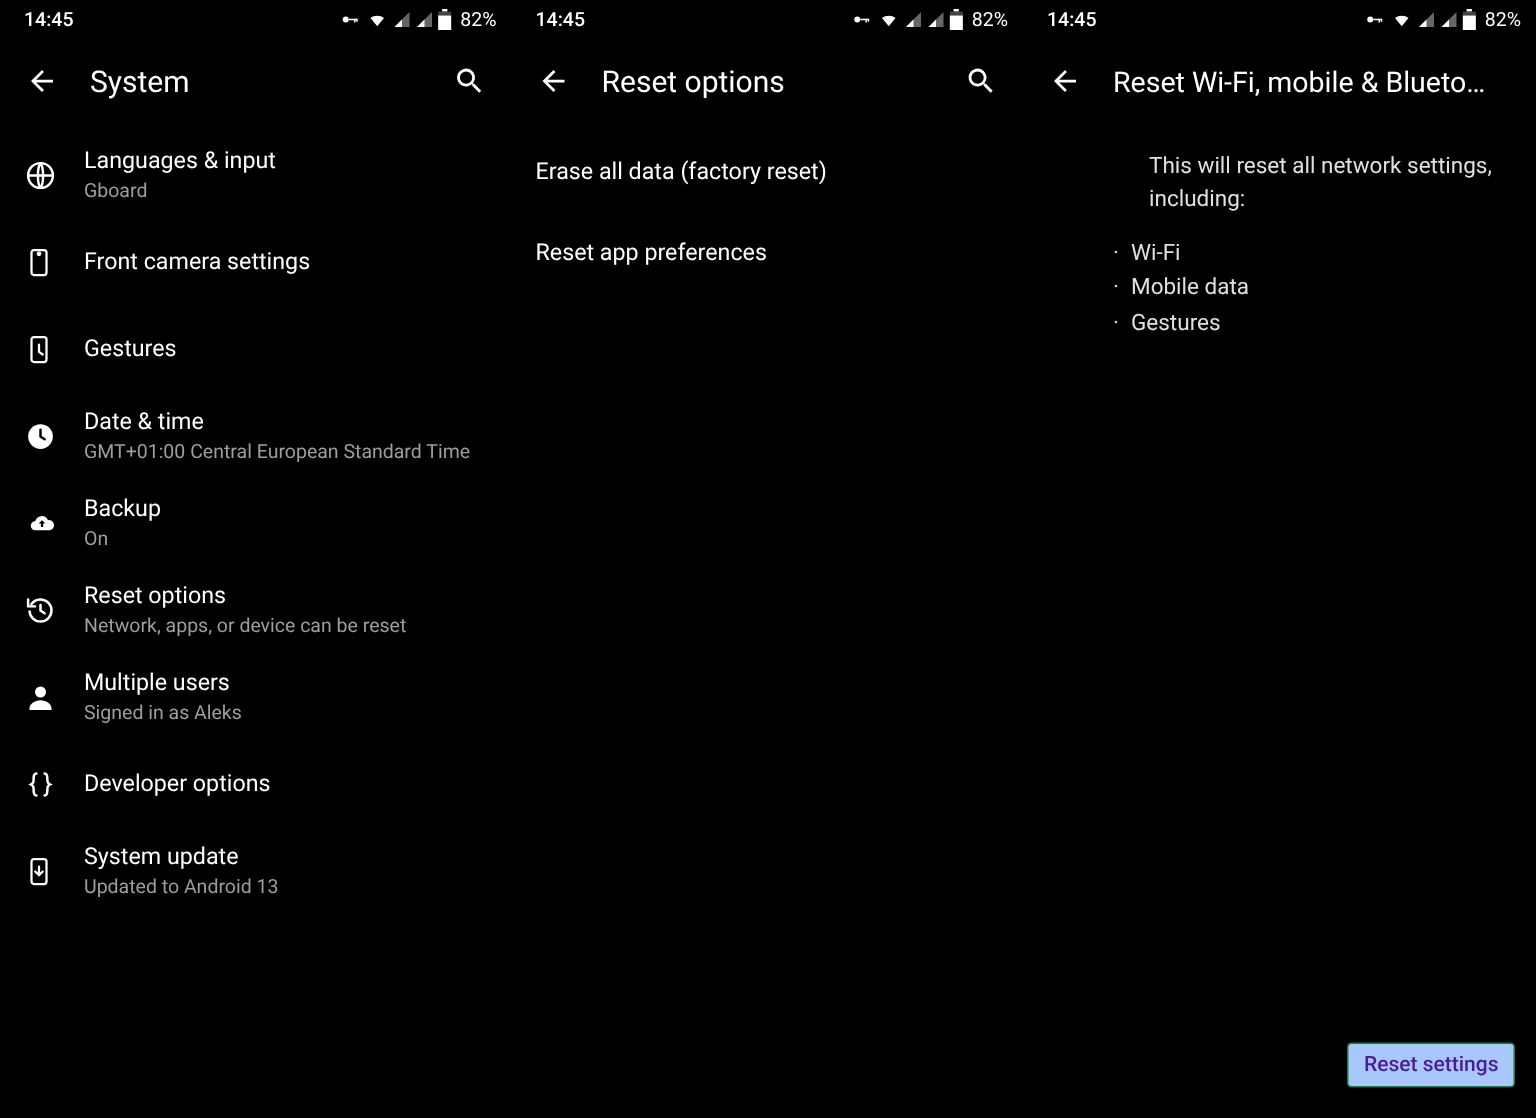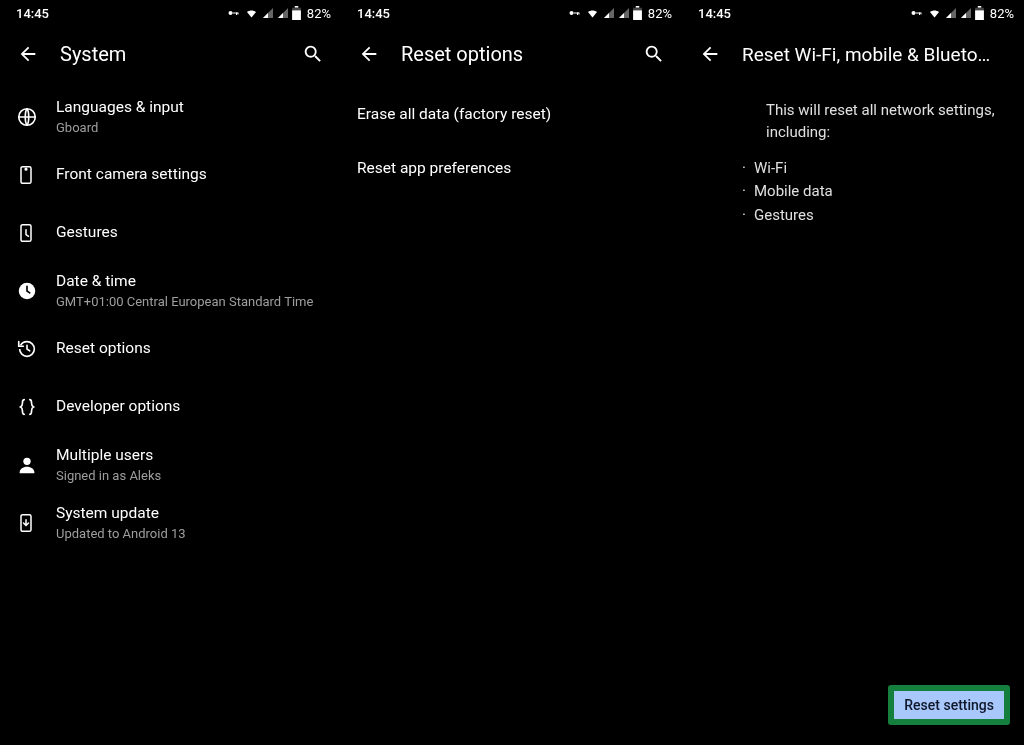--- a/index.html
+++ b/index.html
@@ -117,22 +117,22 @@
   .body3 .bullet { display: flex; align-items: flex-start; margin-bottom: 2px; }
   .body3 .bullet .dot { width: 12px; flex: 0 0 auto; }
 
   .reset-btn-wrap {
     position: absolute;
     right: 14px;
     bottom: 20px;
   }
   .reset-btn {
     background: #a8c7fa;
-    color: #0f172a;
-    border: 6px solid #15803d;
+    color: #4c1d95;
+    border: 1px solid #15803d;
     border-radius: 3px;
     padding: 6px 10px;
     font-size: 14px;
     font-weight: 500;
   }
 
   
   .ic svg, .nav-icon svg { display: block; }
 </style>
 </head>
@@ -235,55 +235,68 @@
               <circle cx="12" cy="12" r="9"></circle>
               <path d="M12 7v5l3 2" stroke="#000" stroke-width="1.8" fill="none" stroke-linecap="round"></path>
             </svg>
         </span>
         <span class="txt">
           <div class="primary">Date &amp; time</div>
           <div class="secondary">GMT+01:00 Central European Standard Time</div>
         </span>
       </div>
 
+      <div class="row">
+        <span class="ic">
+          <svg width="24" height="18" viewBox="0 0 24 24" fill="#fff">
+              <path d="M19 18H6a4 4 0 010-8 6 6 0 0111.3-1A4.5 4.5 0 0119 18z"></path>
+              <path d="M12 9l-3 3h2v3h2v-3h2z" fill="#000"></path>
+            </svg>
+        </span>
+        <span class="txt">
+          <div class="primary">Backup</div>
+          <div class="secondary">On</div>
+        </span>
+      </div>
 
       <div class="row">
         <span class="ic">
           <svg width="22" height="22" viewBox="0 0 24 24" fill="none" stroke="#fff" stroke-width="1.8">
               <path d="M4 12a8 8 0 108-8 8 8 0 00-7 4"></path>
               <path d="M3 4v5h5" stroke-linecap="round"></path>
               <path d="M12 8v4l3 2" stroke-linecap="round"></path>
             </svg>
         </span>
         <span class="txt">
           <div class="primary">Reset options</div>
-        </span>
-      </div>
-
-      <div class="row">
-        <span class="ic">
-          <svg width="22" height="22" viewBox="0 0 24 24" fill="none" stroke="#fff" stroke-width="1.8" stroke-linecap="round">
-              <path d="M9 4c-2 0-2 2-2 4s0 3-2 4c2 1 2 2 2 4s0 4 2 4M15 4c2 0 2 2 2 4s0 3 2 4c-2 1-2 2-2 4s0 4-2 4"></path>
-            </svg>
-        </span>
-        <span class="txt">
-          <div class="primary">Developer options</div>
+          <div class="secondary">Network, apps, or device can be reset</div>
         </span>
       </div>
 
       <div class="row">
         <span class="ic">
           <svg width="22" height="22" viewBox="0 0 24 24" fill="#fff">
               <circle cx="12" cy="8" r="4"></circle>
               <path d="M4 20c0-3.3 3.6-6 8-6s8 2.7 8 6v1H4z"></path>
             </svg>
         </span>
         <span class="txt">
           <div class="primary">Multiple users</div>
           <div class="secondary">Signed in as Aleks</div>
+        </span>
+      </div>
+
+      <div class="row">
+        <span class="ic">
+          <svg width="22" height="22" viewBox="0 0 24 24" fill="none" stroke="#fff" stroke-width="1.8" stroke-linecap="round">
+              <path d="M9 4c-2 0-2 2-2 4s0 3-2 4c2 1 2 2 2 4s0 4 2 4M15 4c2 0 2 2 2 4s0 3 2 4c-2 1-2 2-2 4s0 4-2 4"></path>
+            </svg>
+        </span>
+        <span class="txt">
+          <div class="primary">Developer options</div>
         </span>
       </div>
 
       <div class="row">
         <span class="ic">
           <svg width="20" height="22" viewBox="0 0 24 24" fill="none" stroke="#fff" stroke-width="1.8">
               <rect x="6" y="2" width="12" height="20" rx="2"></rect>
               <path d="M12 8v6M9 12l3 3 3-3" stroke-linecap="round"></path>
             </svg>
         </span>

